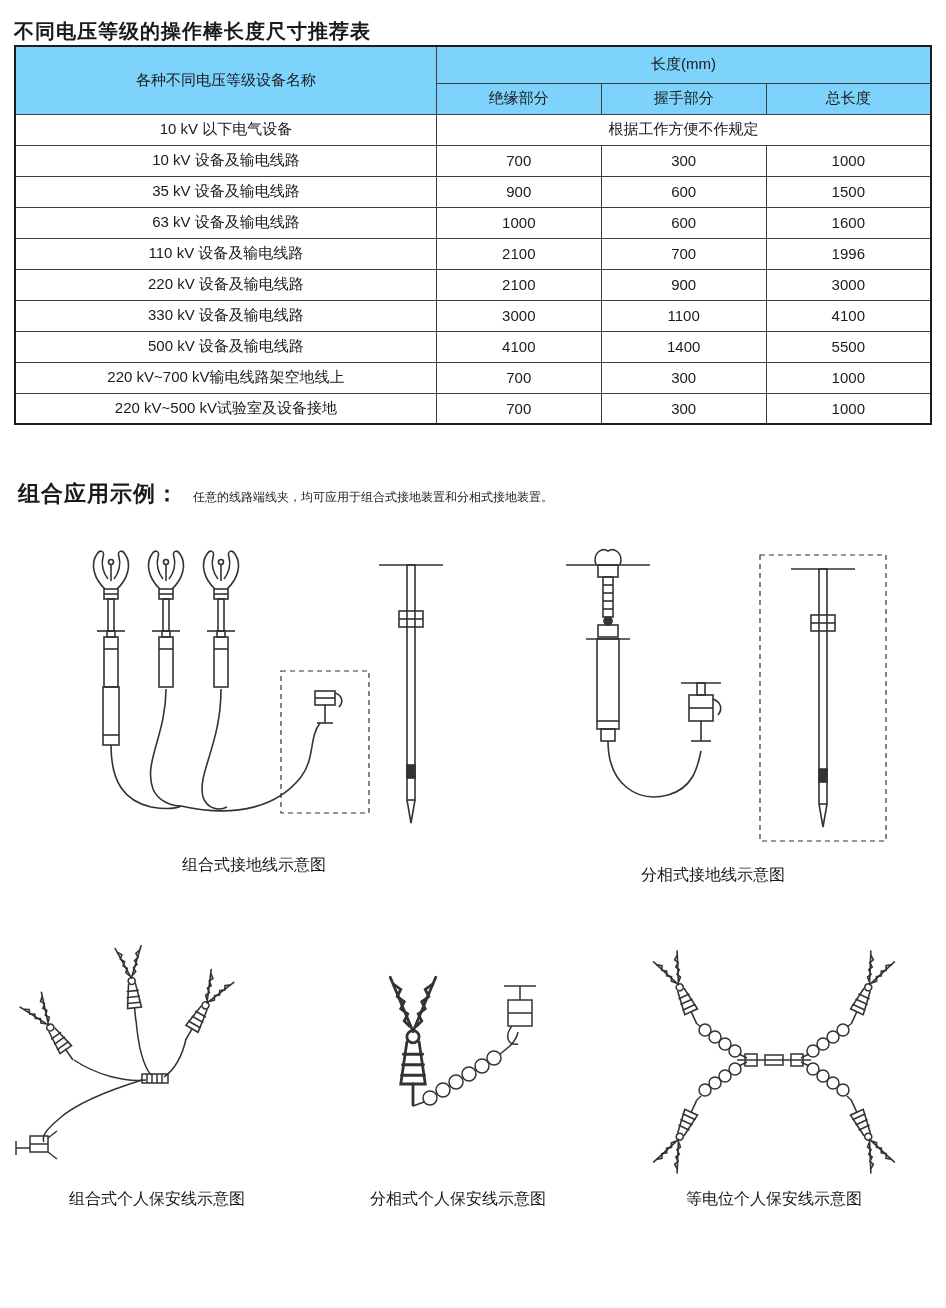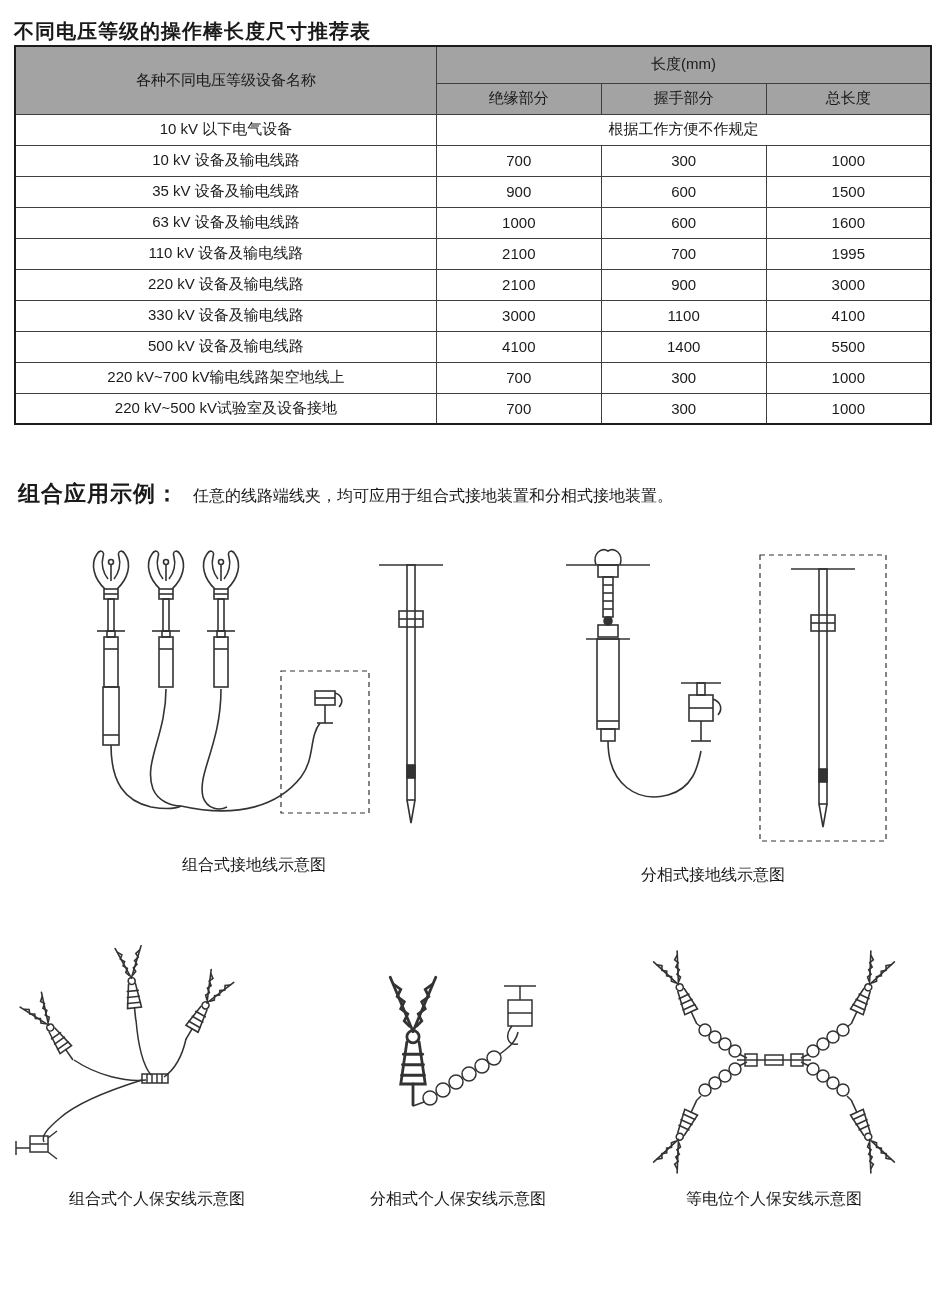--- a/index.html
+++ b/index.html
@@ -11,28 +11,28 @@
   }
   .page { padding: 18px 14px 0 14px; }
 
   .title { font-size: 20px; font-weight: bold; letter-spacing: 1px; }
 
   table.spec { width: 918px; border-collapse: collapse; border: 2px solid #1c1c1c; table-layout: fixed; }
   .spec th, .spec td {
     border: 1px solid #3f3f3f; text-align: center; vertical-align: middle;
     font-size: 15px; font-weight: normal; height: 31px; padding: 0 4px;
   }
-  .spec thead th { background: #a3a3a3; }
+  .spec thead th { background: #7dd3fc; }
   .spec thead tr.r1 th { height: 37px; }
   col.c-dev { width: 46%; }
   col.c-sub { width: 18%; }
 
   .example { margin-top: 54px; display: flex; align-items: baseline; padding-left: 4px; }
   .example .head { font-size: 22px; font-weight: bold; letter-spacing: 1px; }
-  .example .desc { font-size: 16px; margin-left: 14px; }
+  .example .desc { font-size: 12px; margin-left: 14px; }
 
   .fig-row-top { display: flex; margin-top: 34px; }
   .fig-cell { display: flex; flex-direction: column; align-items: center; }
   .fig-cell.t1 { width: 480px; }
   .fig-cell.t2 { width: 438px; }
   .fig-row-bottom { display: flex; margin-top: 56px; }
   .fig-cell.b1 { width: 286px; }
   .fig-cell.b2 { width: 330px; justify-content: space-between; }
   .fig-cell.b3 { width: 330px; }
   .caption { font-size: 16px; margin-top: 12px; text-align: center; }
@@ -121,21 +121,21 @@
       <tr>
         <td>63 kV 设备及输电线路</td>
         <td>1000</td>
         <td>600</td>
         <td>1600</td>
       </tr>
       <tr>
         <td>110 kV 设备及输电线路</td>
         <td>2100</td>
         <td>700</td>
-        <td>1995</td>
+        <td>1996</td>
       </tr>
       <tr>
         <td>220 kV 设备及输电线路</td>
         <td>2100</td>
         <td>900</td>
         <td>3000</td>
       </tr>
       <tr>
         <td>330 kV 设备及输电线路</td>
         <td>3000</td>

